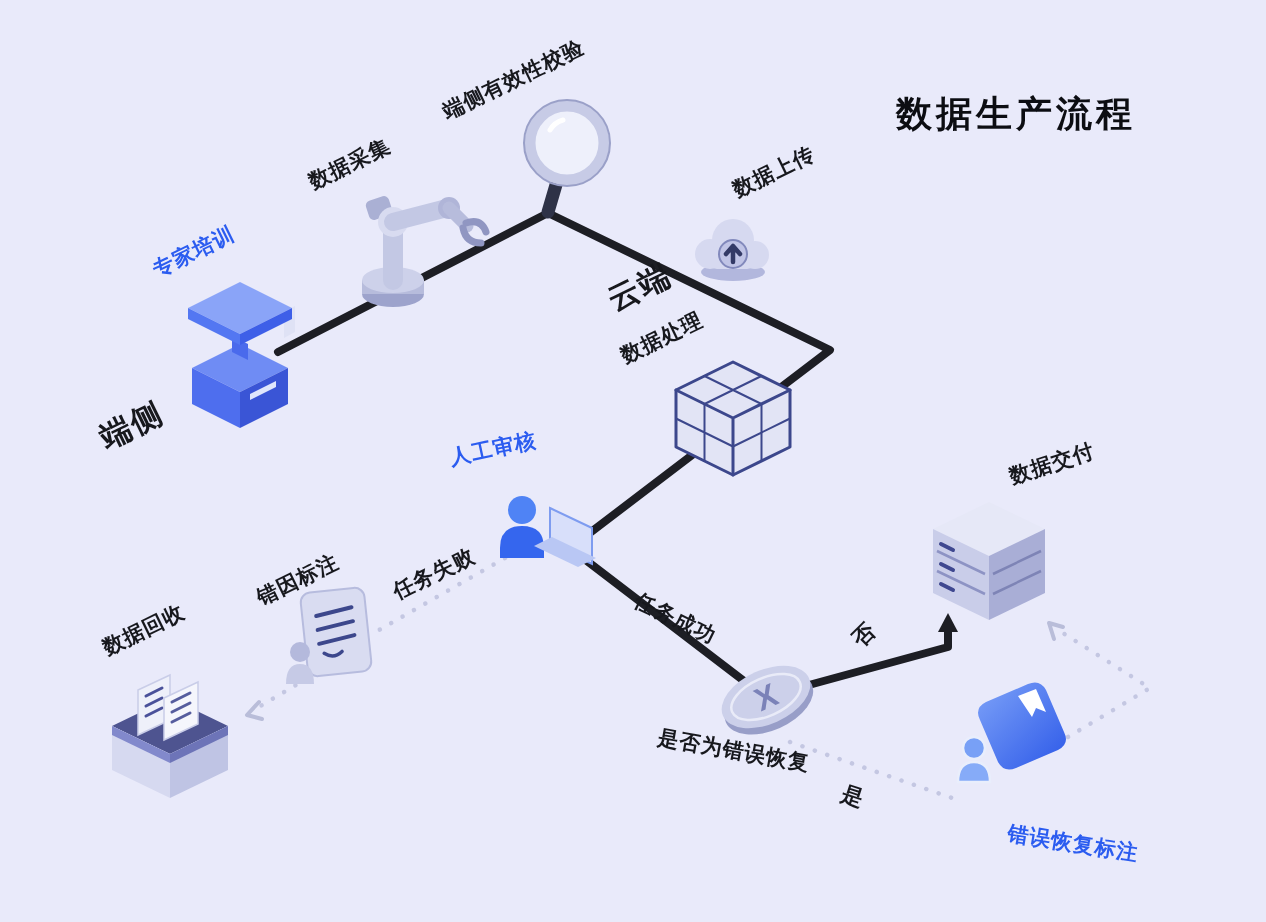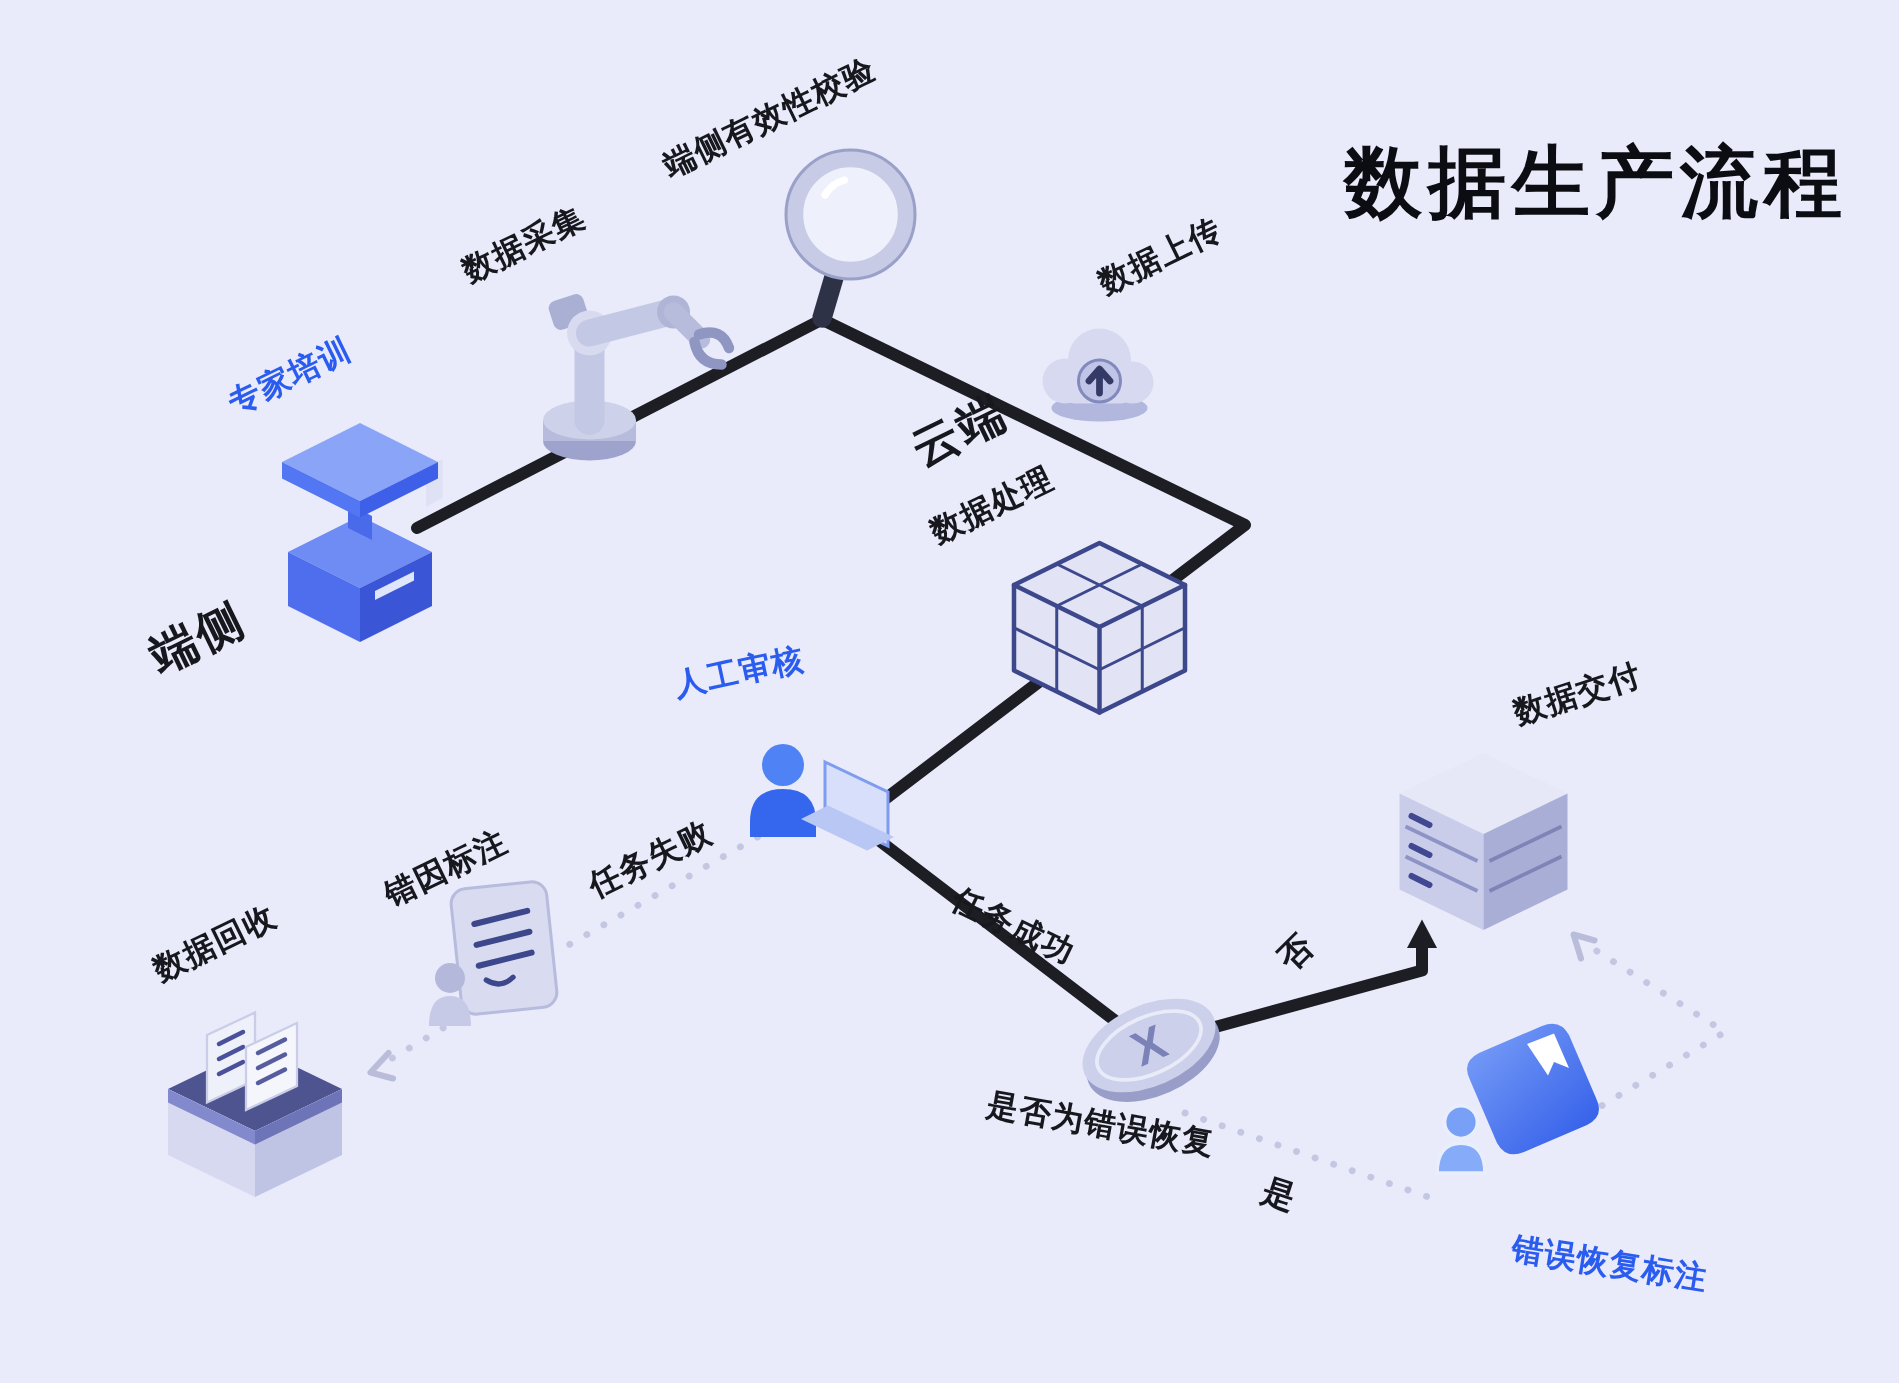--- a/index.html
+++ b/index.html
@@ -19,21 +19,21 @@
     letter-spacing:1px;
     white-space:nowrap;
     transform-origin:0 50%;
     line-height:1;
   }
   .lbl.blue{color:#2b5cf0;}
   .lbl.region{font-size:31px;font-weight:800;letter-spacing:2px;}
   .lbl.small{font-size:22px;}
   .title{
     position:absolute;
-    font-size:52px;
+    font-size:36px;
     font-weight:800;
     color:#0c0d12;
     letter-spacing:4px;
     line-height:1;
     white-space:nowrap;
   }
 </style>
 </head>
 <body>
 

